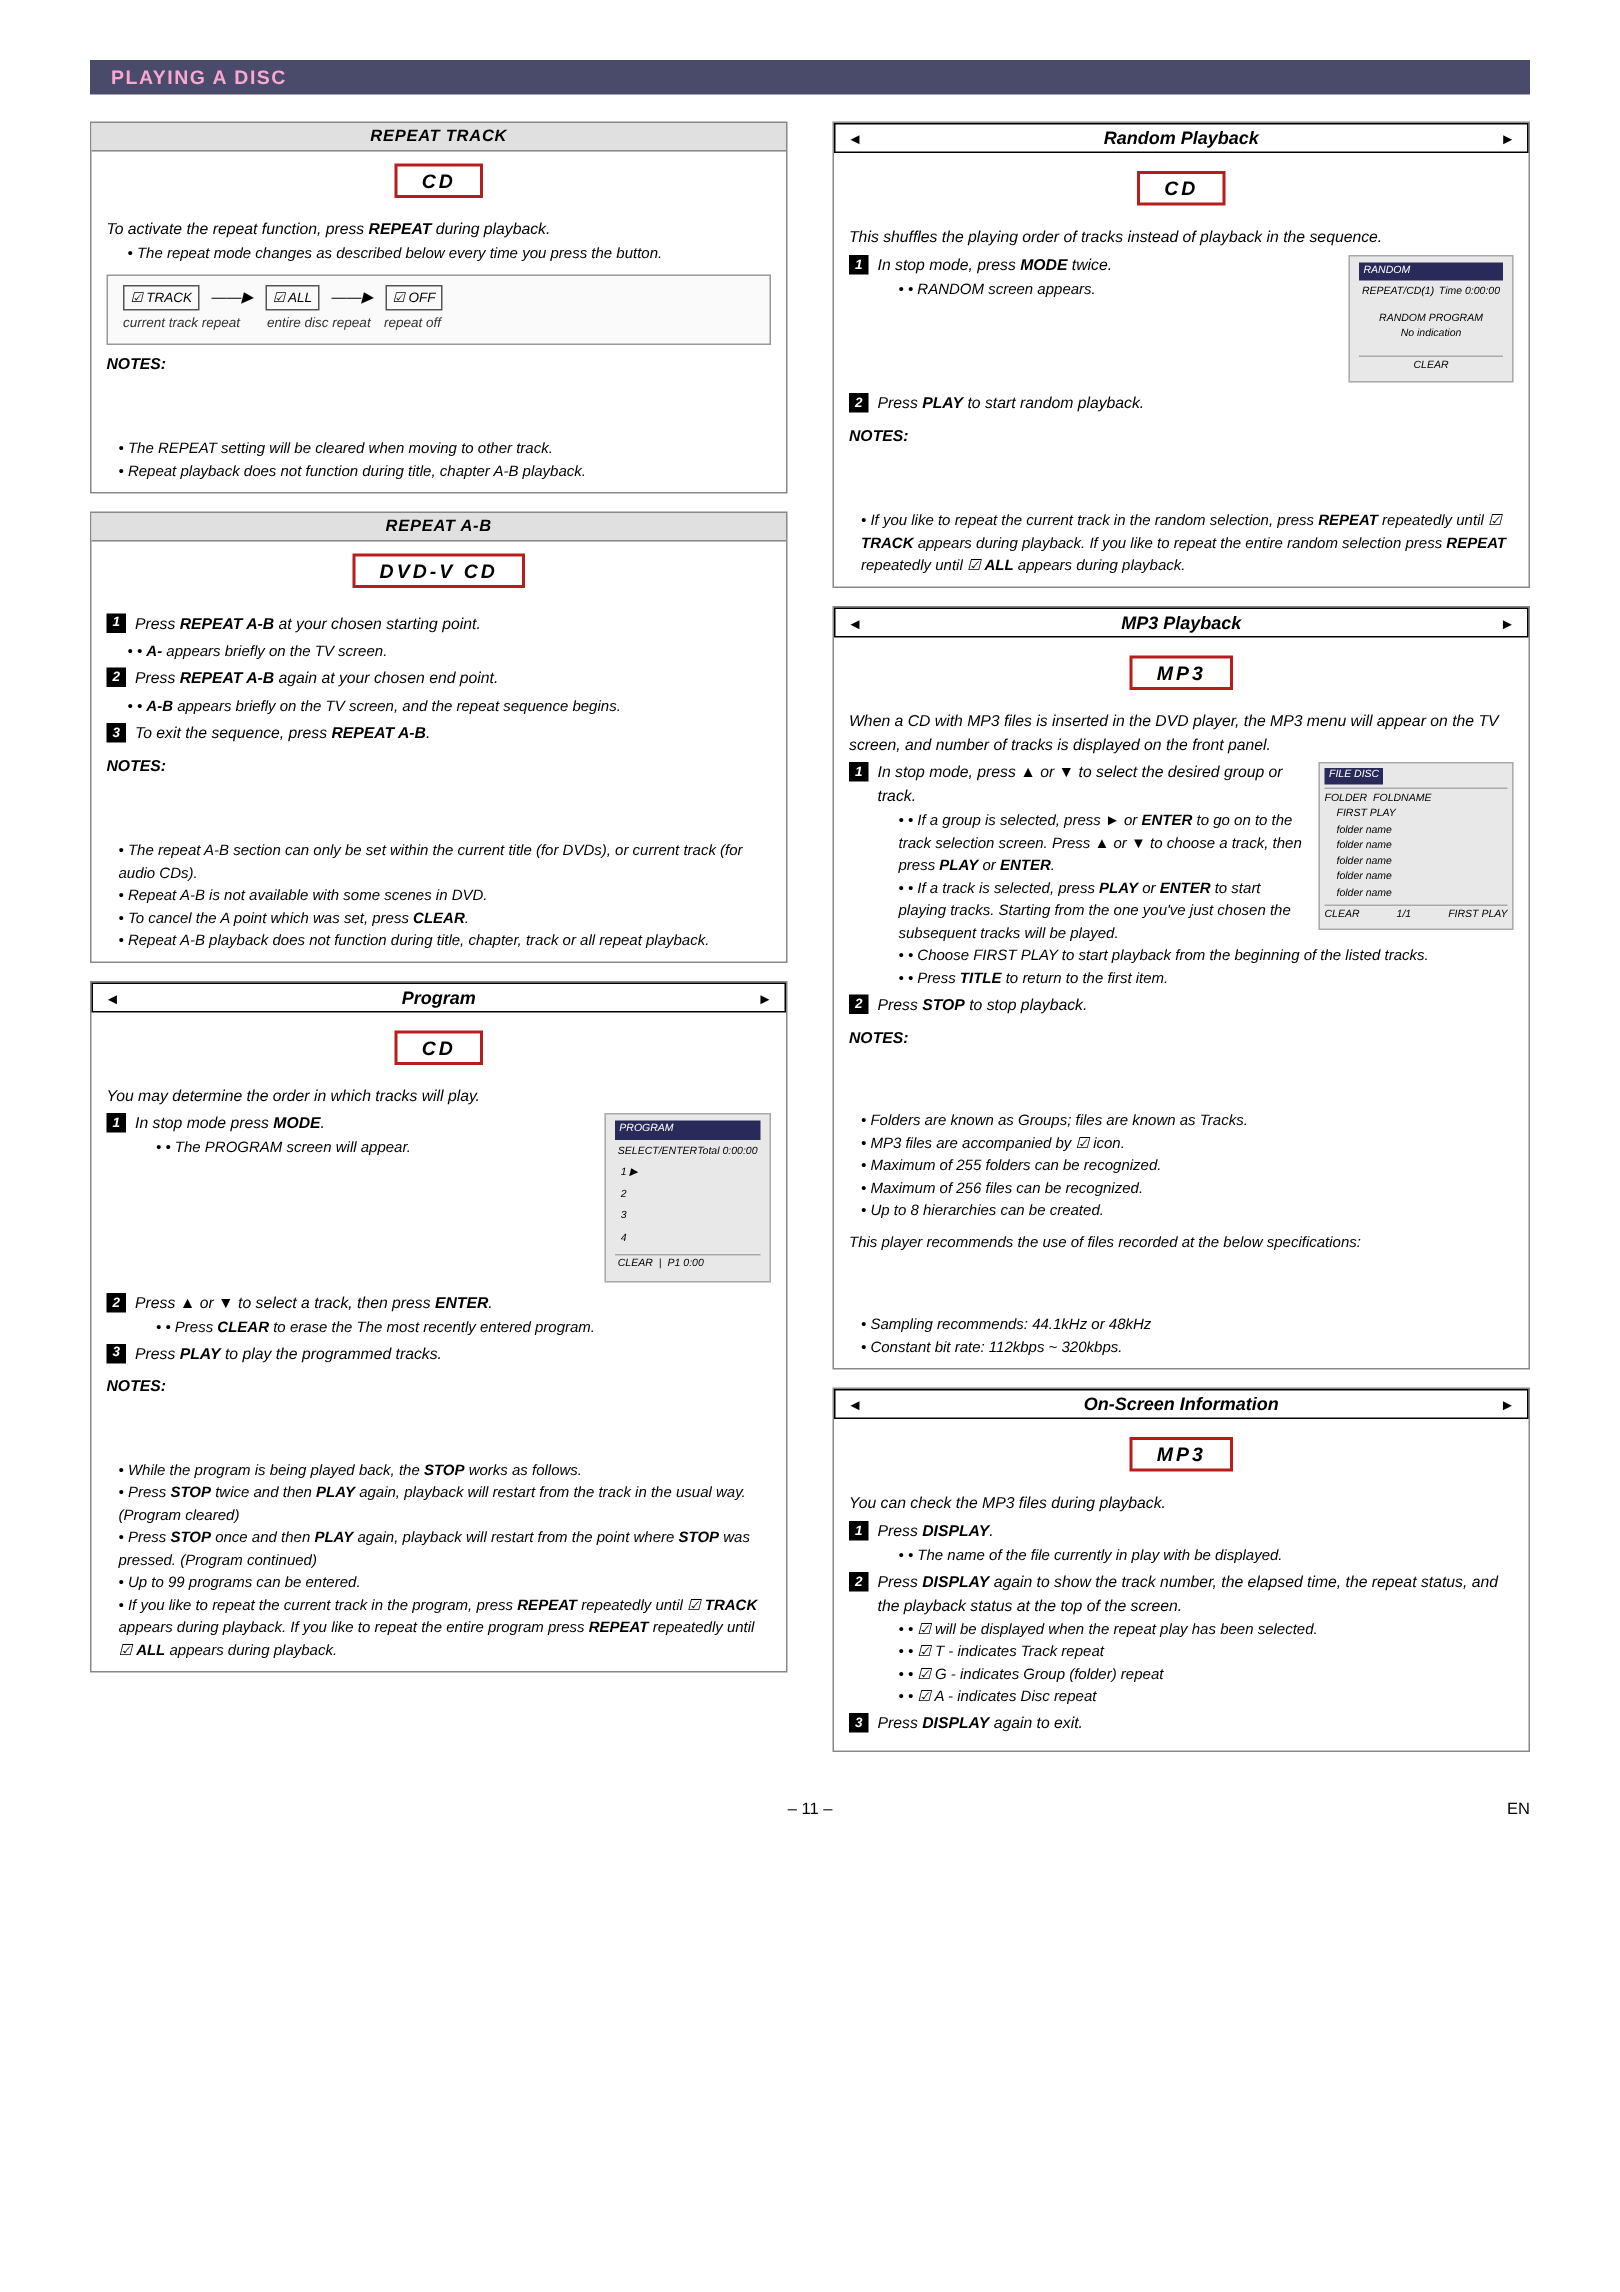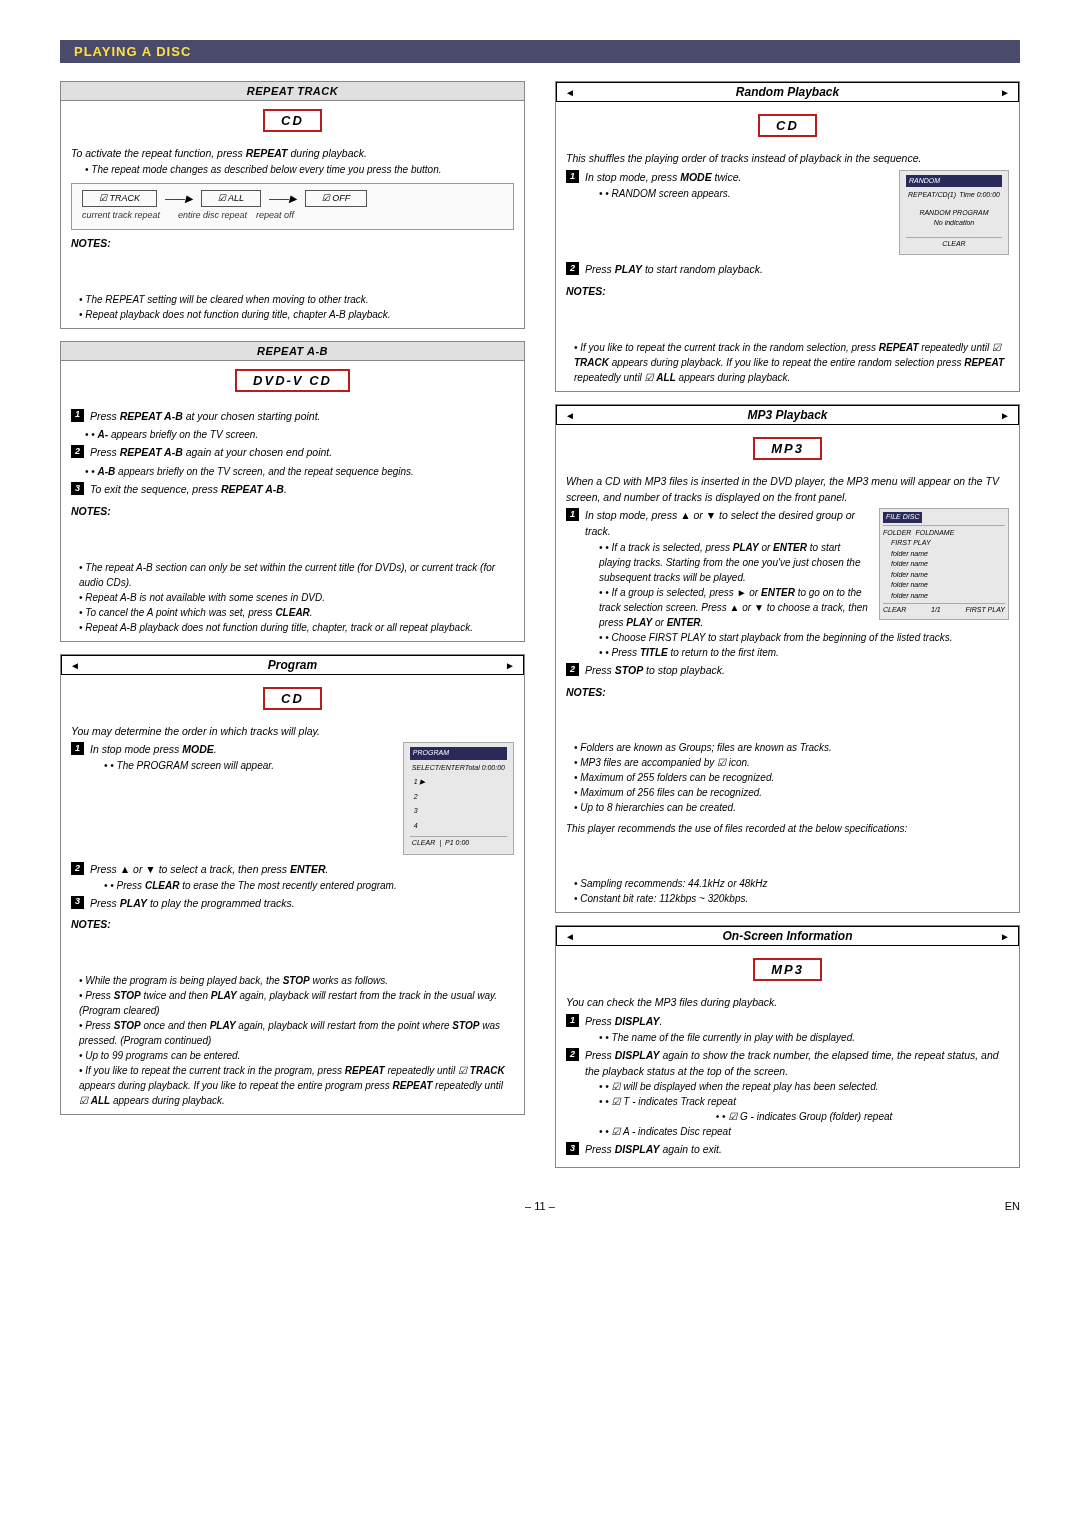--- a/index.html
+++ b/index.html
@@ -12,21 +12,21 @@
       min-height: 1528px;
     }
     .page {
       width: 1080px;
       min-height: 1528px;
       padding: 40px 60px;
       background: #fff;
     }
     .page-header {
       background: #4a4a6a;
-      color: #fde047;
+      color: #f9a8d4;
       font-size: 13px;
       font-weight: bold;
       padding: 4px 14px;
       margin-bottom: 18px;
       letter-spacing: 1px;
     }
     .two-col {
       display: flex;
       gap: 30px;
       font-style: italic;
@@ -192,21 +192,21 @@
     }
     .flow-row2 {
       display: flex;
       align-items: center;
       gap: 8px;
       font-size: 9px;
       color: #333;
     }
     .ibox {
       border: 1px solid #555;
-      padding: 1px 16px;
+      padding: 1px 4px;
       font-size: 9px;
     }
   </style>
 </head>
 <body>
 
 <div class="page">
 
   <div class="page-header">PLAYING A DISC</div>
 
@@ -422,22 +422,22 @@
                     <div style="padding-left:8px;">folder name</div>
                   </div>
                   <div style="display:flex;justify-content:space-between;border-top:1px solid #aaa;margin-top:2px;padding-top:1px;font-size:7px;">
                     <span>CLEAR</span>
                       <span>1/1</span>
                       <span>FIRST PLAY</span>
                   </div>
                 </div>
               </div>
               In stop mode, press <b>▲</b> or <b>▼</b> to select the desired group or track.<br>
+              <span class="bullet" style="display:block;">• If a group is selected, press <b>►</b> or <b>ENTER</b> to go on to the track selection screen. Press <b>▲</b> or <b>▼</b> to choose a track, then press <b>PLAY</b> or <b>ENTER</b>.</span>
               <span class="bullet" style="display:block;">• If a track is selected, press <b>PLAY</b> or <b>ENTER</b> to start playing tracks. Starting from the one you've just chosen the subsequent tracks will be played.</span>
-              <span class="bullet" style="display:block;">• If a group is selected, press <b>►</b> or <b>ENTER</b> to go on to the track selection screen. Press <b>▲</b> or <b>▼</b> to choose a track, then press <b>PLAY</b> or <b>ENTER</b>.</span>
               <span class="bullet" style="display:block;">• Choose FIRST PLAY to start playback from the beginning of the listed tracks.</span>
               <span class="bullet" style="display:block;">• Press <b>TITLE</b> to return to the first item.</span>
             </div>
           </div>
 
           <div class="step-line">
             <span class="step-num">2</span>
             <span class="step-text">Press <b>STOP</b> to stop playback.</span>
           </div>
 
@@ -475,21 +475,21 @@
             <span class="step-text">Press <b>DISPLAY</b>.<br>
               <span class="bullet" style="display:block;">• The name of the file currently in play with be displayed.</span>
             </span>
           </div>
 
           <div class="step-line">
             <span class="step-num">2</span>
             <span class="step-text">Press <b>DISPLAY</b> again to show the track number, the elapsed time, the repeat status, and the playback status at the top of the screen.<br>
               <span class="bullet" style="display:block;">• ☑ will be displayed when the repeat play has been selected.</span>
               <span class="bullet" style="display:block;">• ☑ T - indicates Track repeat</span>
-              <span class="bullet" style="display:block;text-align:center;">• ☑ G - indicates Group (folder) repeat</span>
+              <span class="bullet" style="display:block;">• ☑ G - indicates Group (folder) repeat</span>
               <span class="bullet" style="display:block;">• ☑ A - indicates Disc repeat</span>
             </span>
           </div>
 
           <div class="step-line">
             <span class="step-num">3</span>
             <span class="step-text">Press <b>DISPLAY</b> again to exit.</span>
           </div>
         </div>
       </div>

